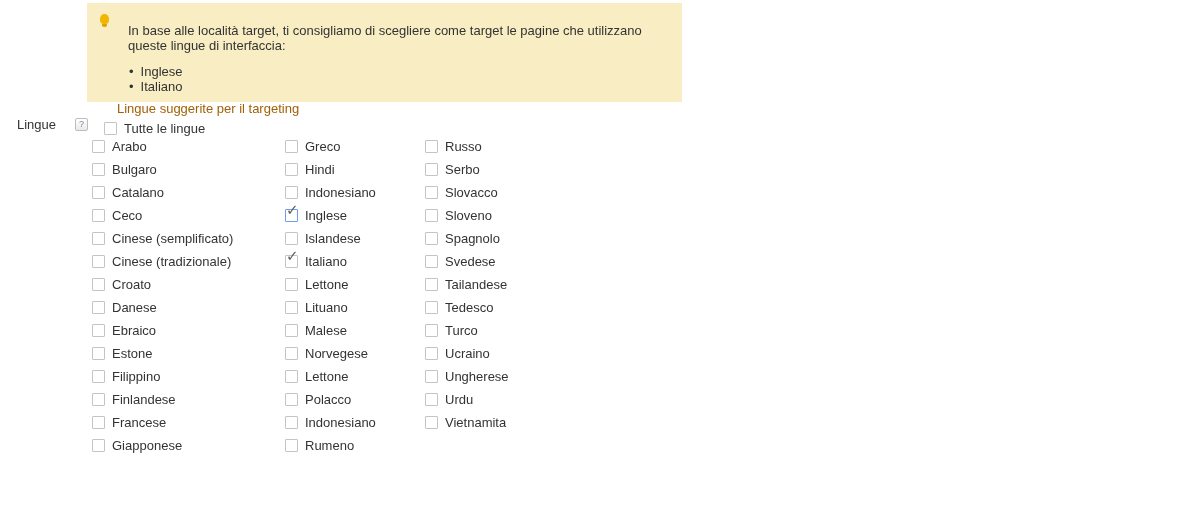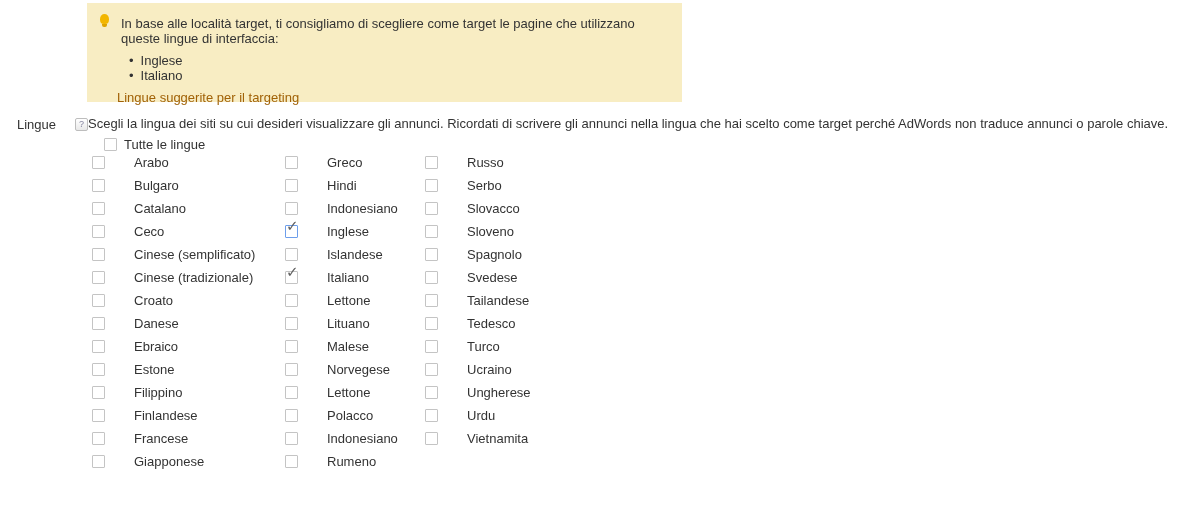--- a/index.html
+++ b/index.html
@@ -18,21 +18,21 @@
   }
   .bulb {
     flex:none; width:9px; height:10px; margin:2px 8px 0 1px;
     background:#F2B600; border-radius:50% 50% 42% 42%;
     position:relative; display:inline-block;
   }
   .bulb::after {
     content:""; position:absolute; left:2px; bottom:-3px;
     width:5px; height:3px; background:#DDA400; border-radius:0 0 2px 2px;
   }
-  .notice-body p { margin:4px; max-width:530px; line-height:15px; }
+  .notice-body p { margin:11px; max-width:530px; line-height:15px; }
   ul.suggestions { margin:7px 0 0 0; padding:0 0 0 12px; list-style:none; }
   ul.suggestions li { line-height:15px; }
   ul.suggestions li::before { content:"\2022"; margin-right:7px; }
   .suggest-link {
     display:inline-block; margin-top:7px; color:#a16207;
     text-decoration:none; cursor:pointer;
   }
 
   
   .field-label-wrap {
@@ -52,21 +52,21 @@
   .instruction { white-space:nowrap; line-height:16px; }
 
   .all-row {
     display:flex; align-items:center; height:19px;
     margin:3px 0 0 16px; cursor:default;
   }
   .lang-columns { display:flex; margin:-3px 0 0 4px; }
   .lang-col { display:flex; flex-direction:column; }
   .lang-col:nth-child(1) { width:193px; }
   .lang-col:nth-child(2) { width:140px;justify-content:flex-end; }
-  .lang-row { display:flex; align-items:center; height:23px; cursor:default;gap:22px; }
+  .lang-row { display:flex; align-items:center; height:23px; cursor:default; }
 
   .cb {
     flex:none; box-sizing:border-box; width:13px; height:13px;
     border:1px solid #C4C4C4; border-radius:1px; background:#ffffff;
     margin-right:7px; position:relative; cursor:pointer;
   }
   .cb.focused { border-color:#6D9EEB; }
   .check {
     position:absolute; left:0; top:-7px;
     font-family:"DejaVu Sans", sans-serif;
@@ -87,21 +87,20 @@
     <a class="suggest-link">Lingue suggerite per il targeting</a>
   </div>
 </div>
 
 <div class="field-label-wrap">
   <span>Lingue</span>
   <span class="help">?</span>
 </div>
 
 <div class="content">
-  <div class="instruction">Scegli la lingua dei siti su cui desideri visualizzare gli annunci. Ricordati di scrivere gli annunci nella lingua che hai scelto come target perché AdWords non traduce annunci o parole chiave.</div>
 
   <label class="all-row">
     <span class="cb"></span>
     <span class="lang-label">Tutte le lingue</span>
   </label>
 
   <div id="lang-columns" class="lang-columns">
       <div class="lang-col">
         <label class="lang-row">
           <span class="cb"></span>

